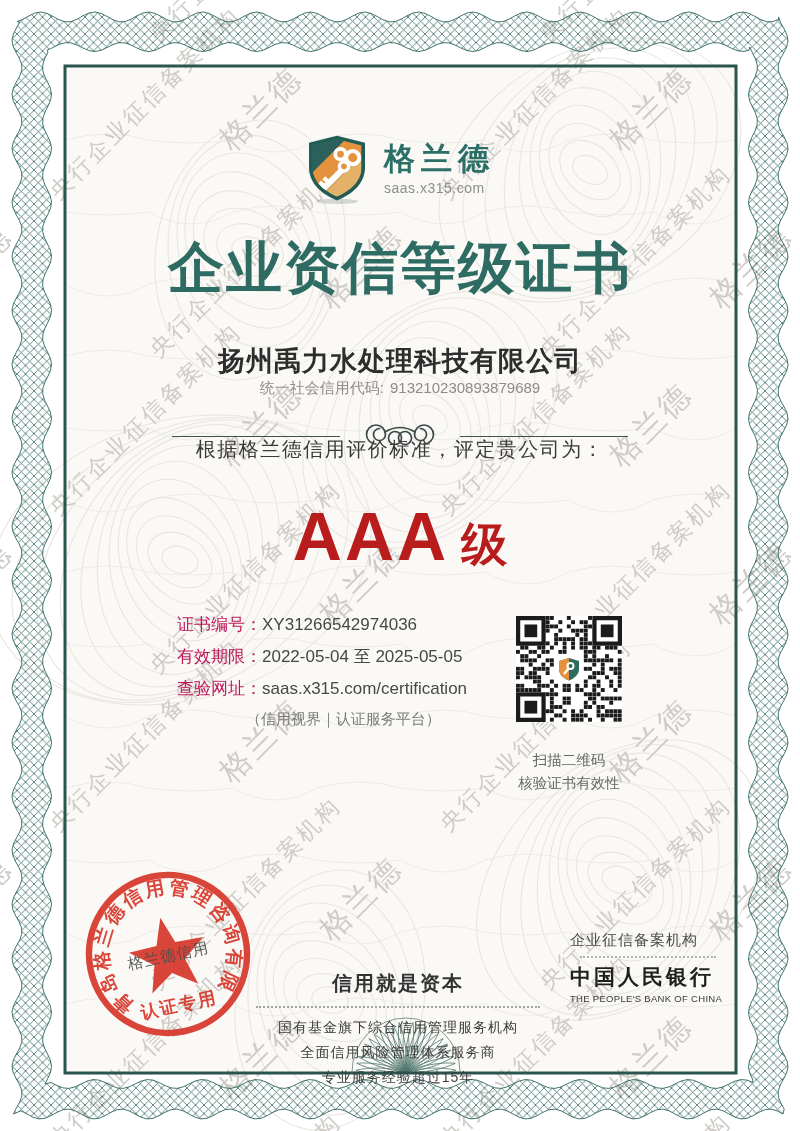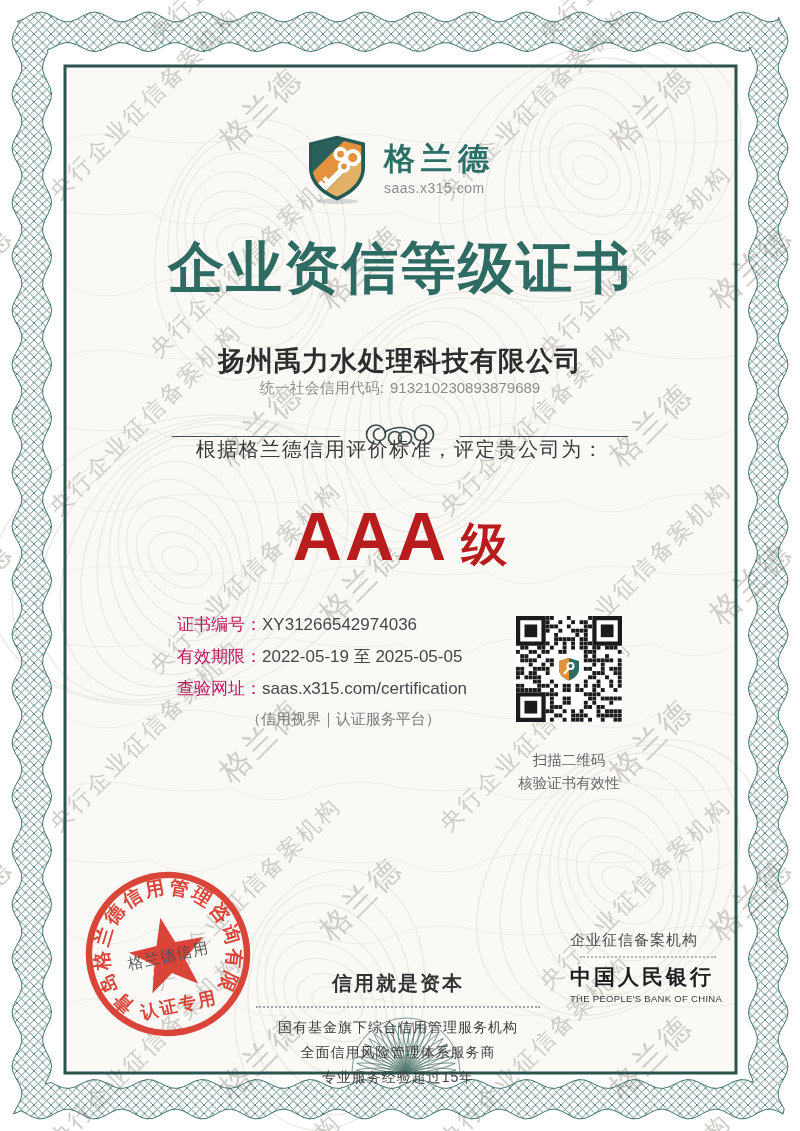--- a/index.html
+++ b/index.html
@@ -262,21 +262,21 @@
   <div class="abs statement">根据格兰德信用评价标准，评定贵公司为：</div>
   <div class="abs grade">
     <span class="aaa">AAA</span><span class="suffix">级</span>
   </div>
 
   <div class="details">
     <div class="row">
       <span class="lbl">证书编号：</span><span class="val">XY31266542974036</span>
     </div>
     <div class="row">
-      <span class="lbl">有效期限：</span><span class="val">2022-05-19 至 2025-05-05</span>
+      <span class="lbl">有效期限：</span><span class="val">2022-05-04 至 2025-05-05</span>
     </div>
     <div class="row">
       <span class="lbl">查验网址：</span><span class="val">saas.x315.com/certification</span>
     </div>
     <div class="note">（信用视界｜认证服务平台）</div>
   </div>
 
   <div class="qr-block">
     <svg id="qr" width="106" height="106" viewBox="0 0 106 106">
       <rect x="0" y="0" width="106" height="106" fill="#ffffff"></rect>

